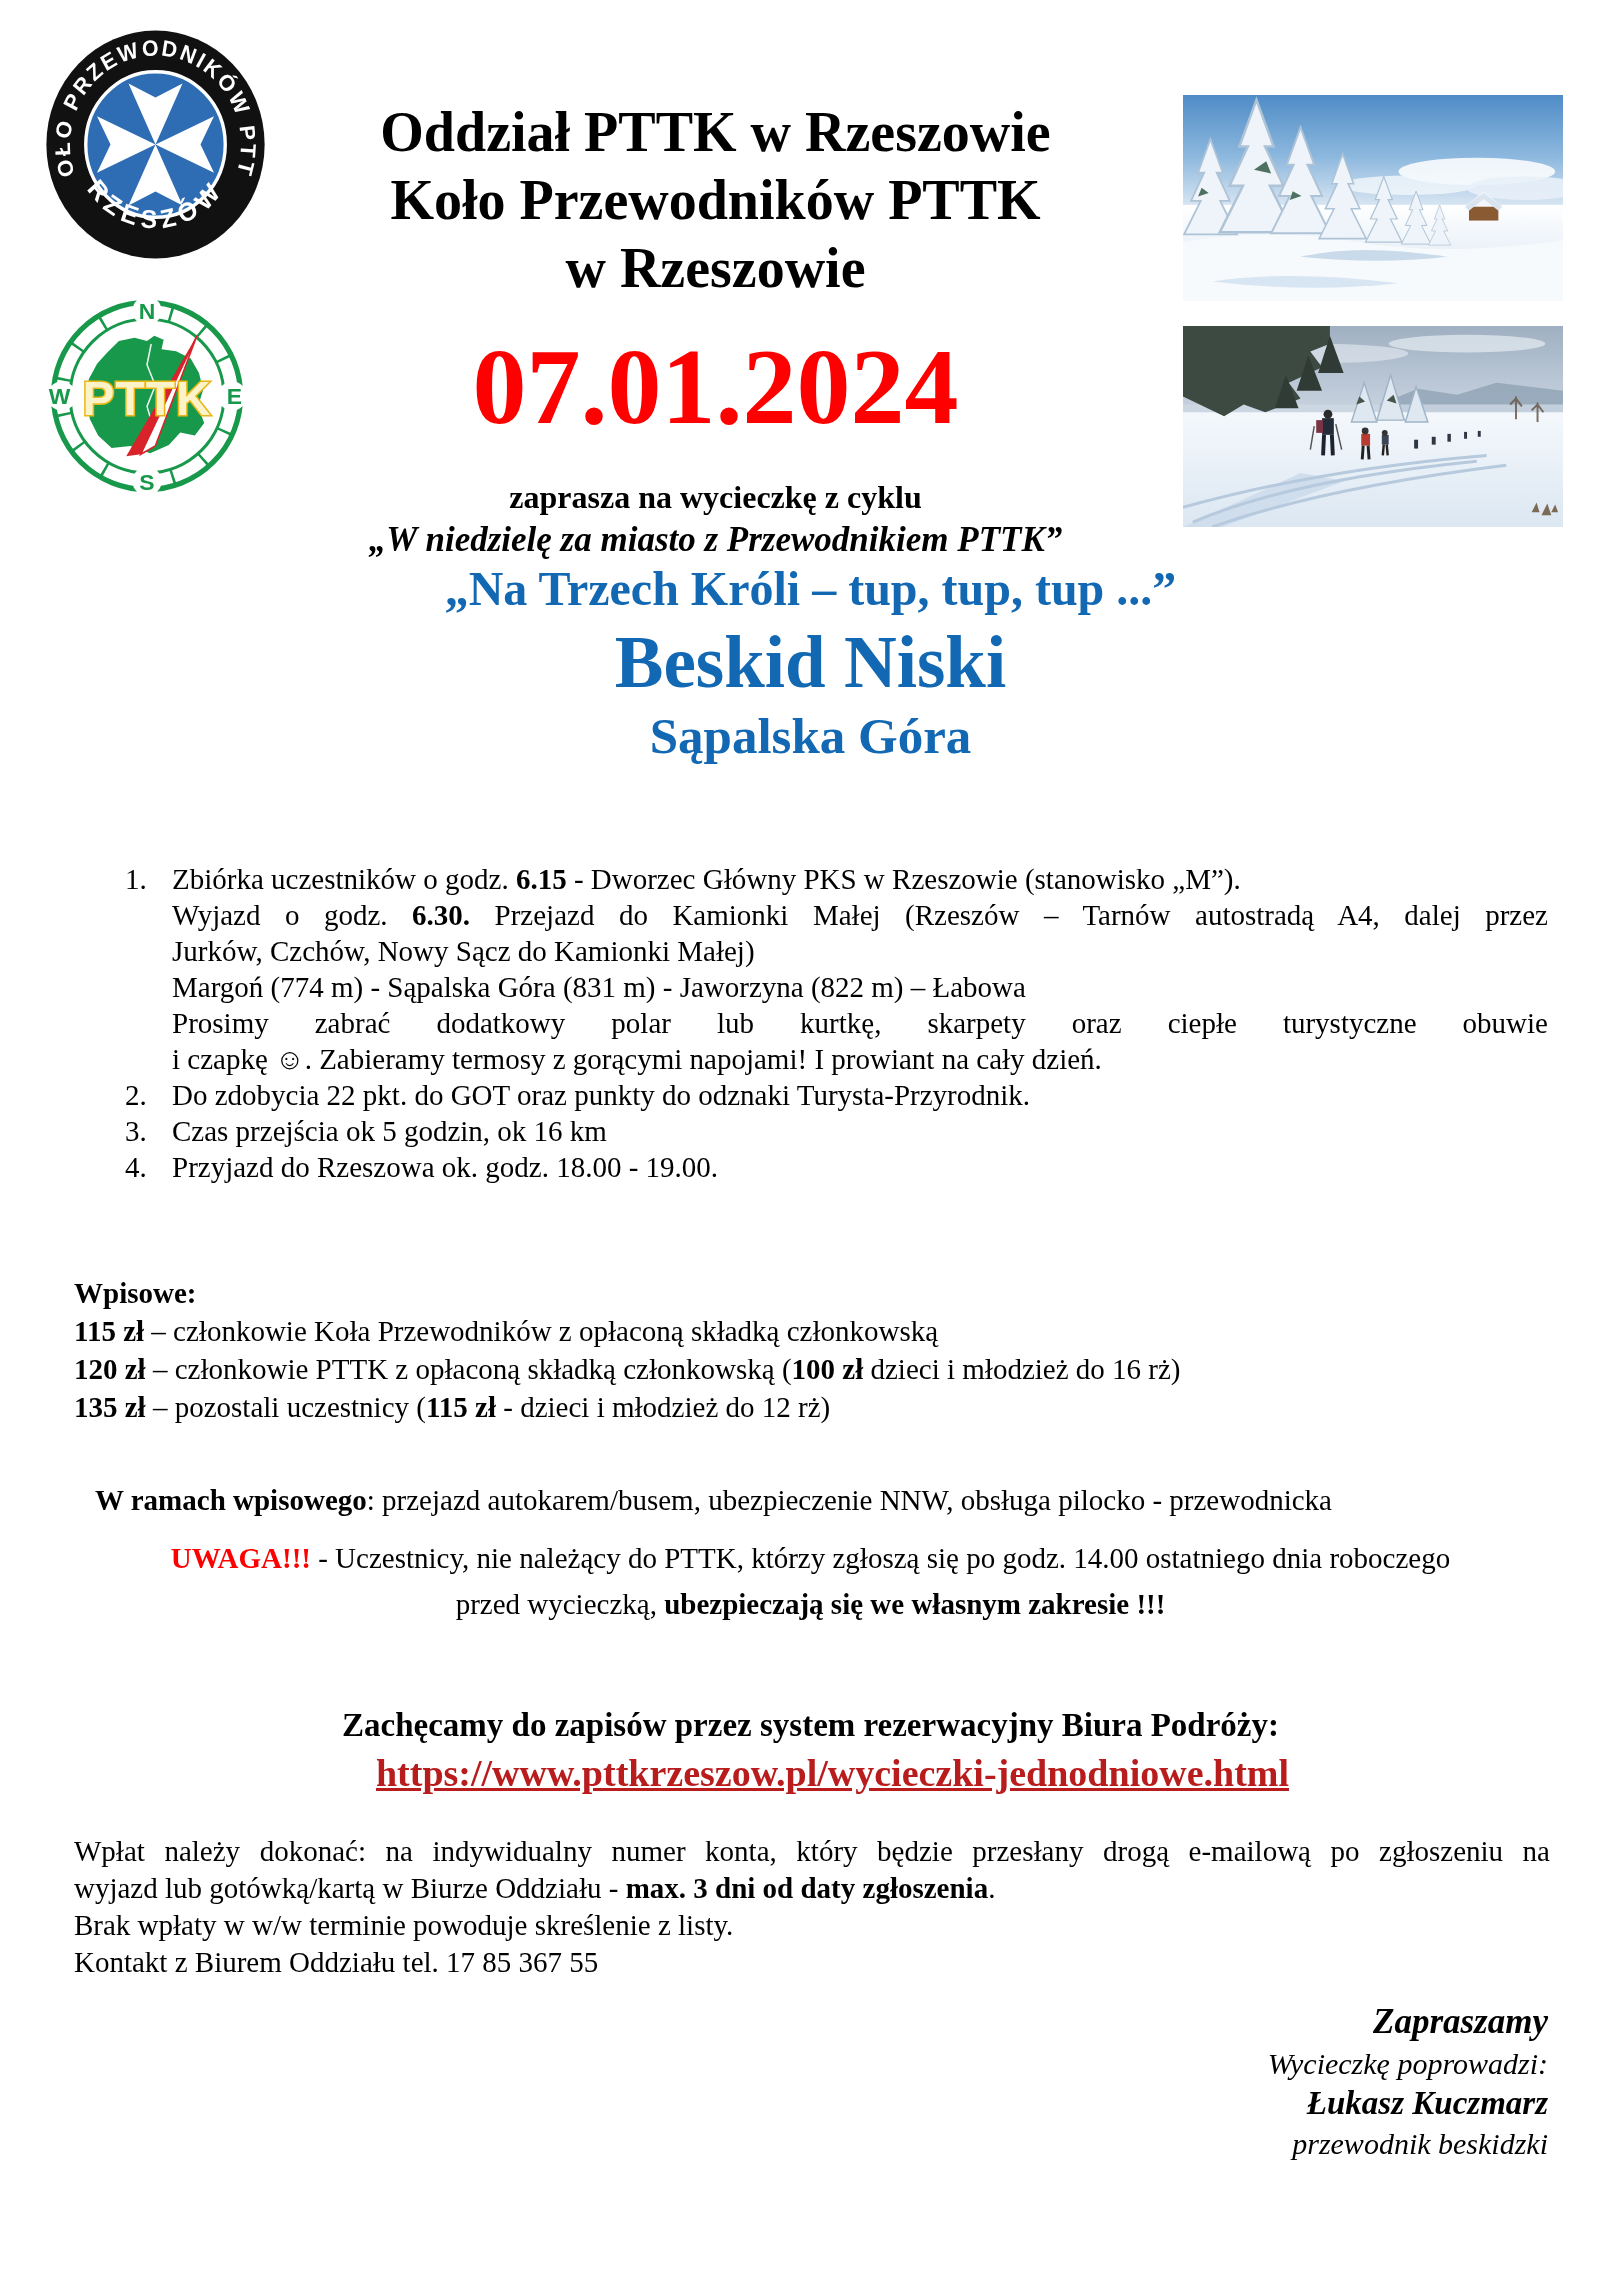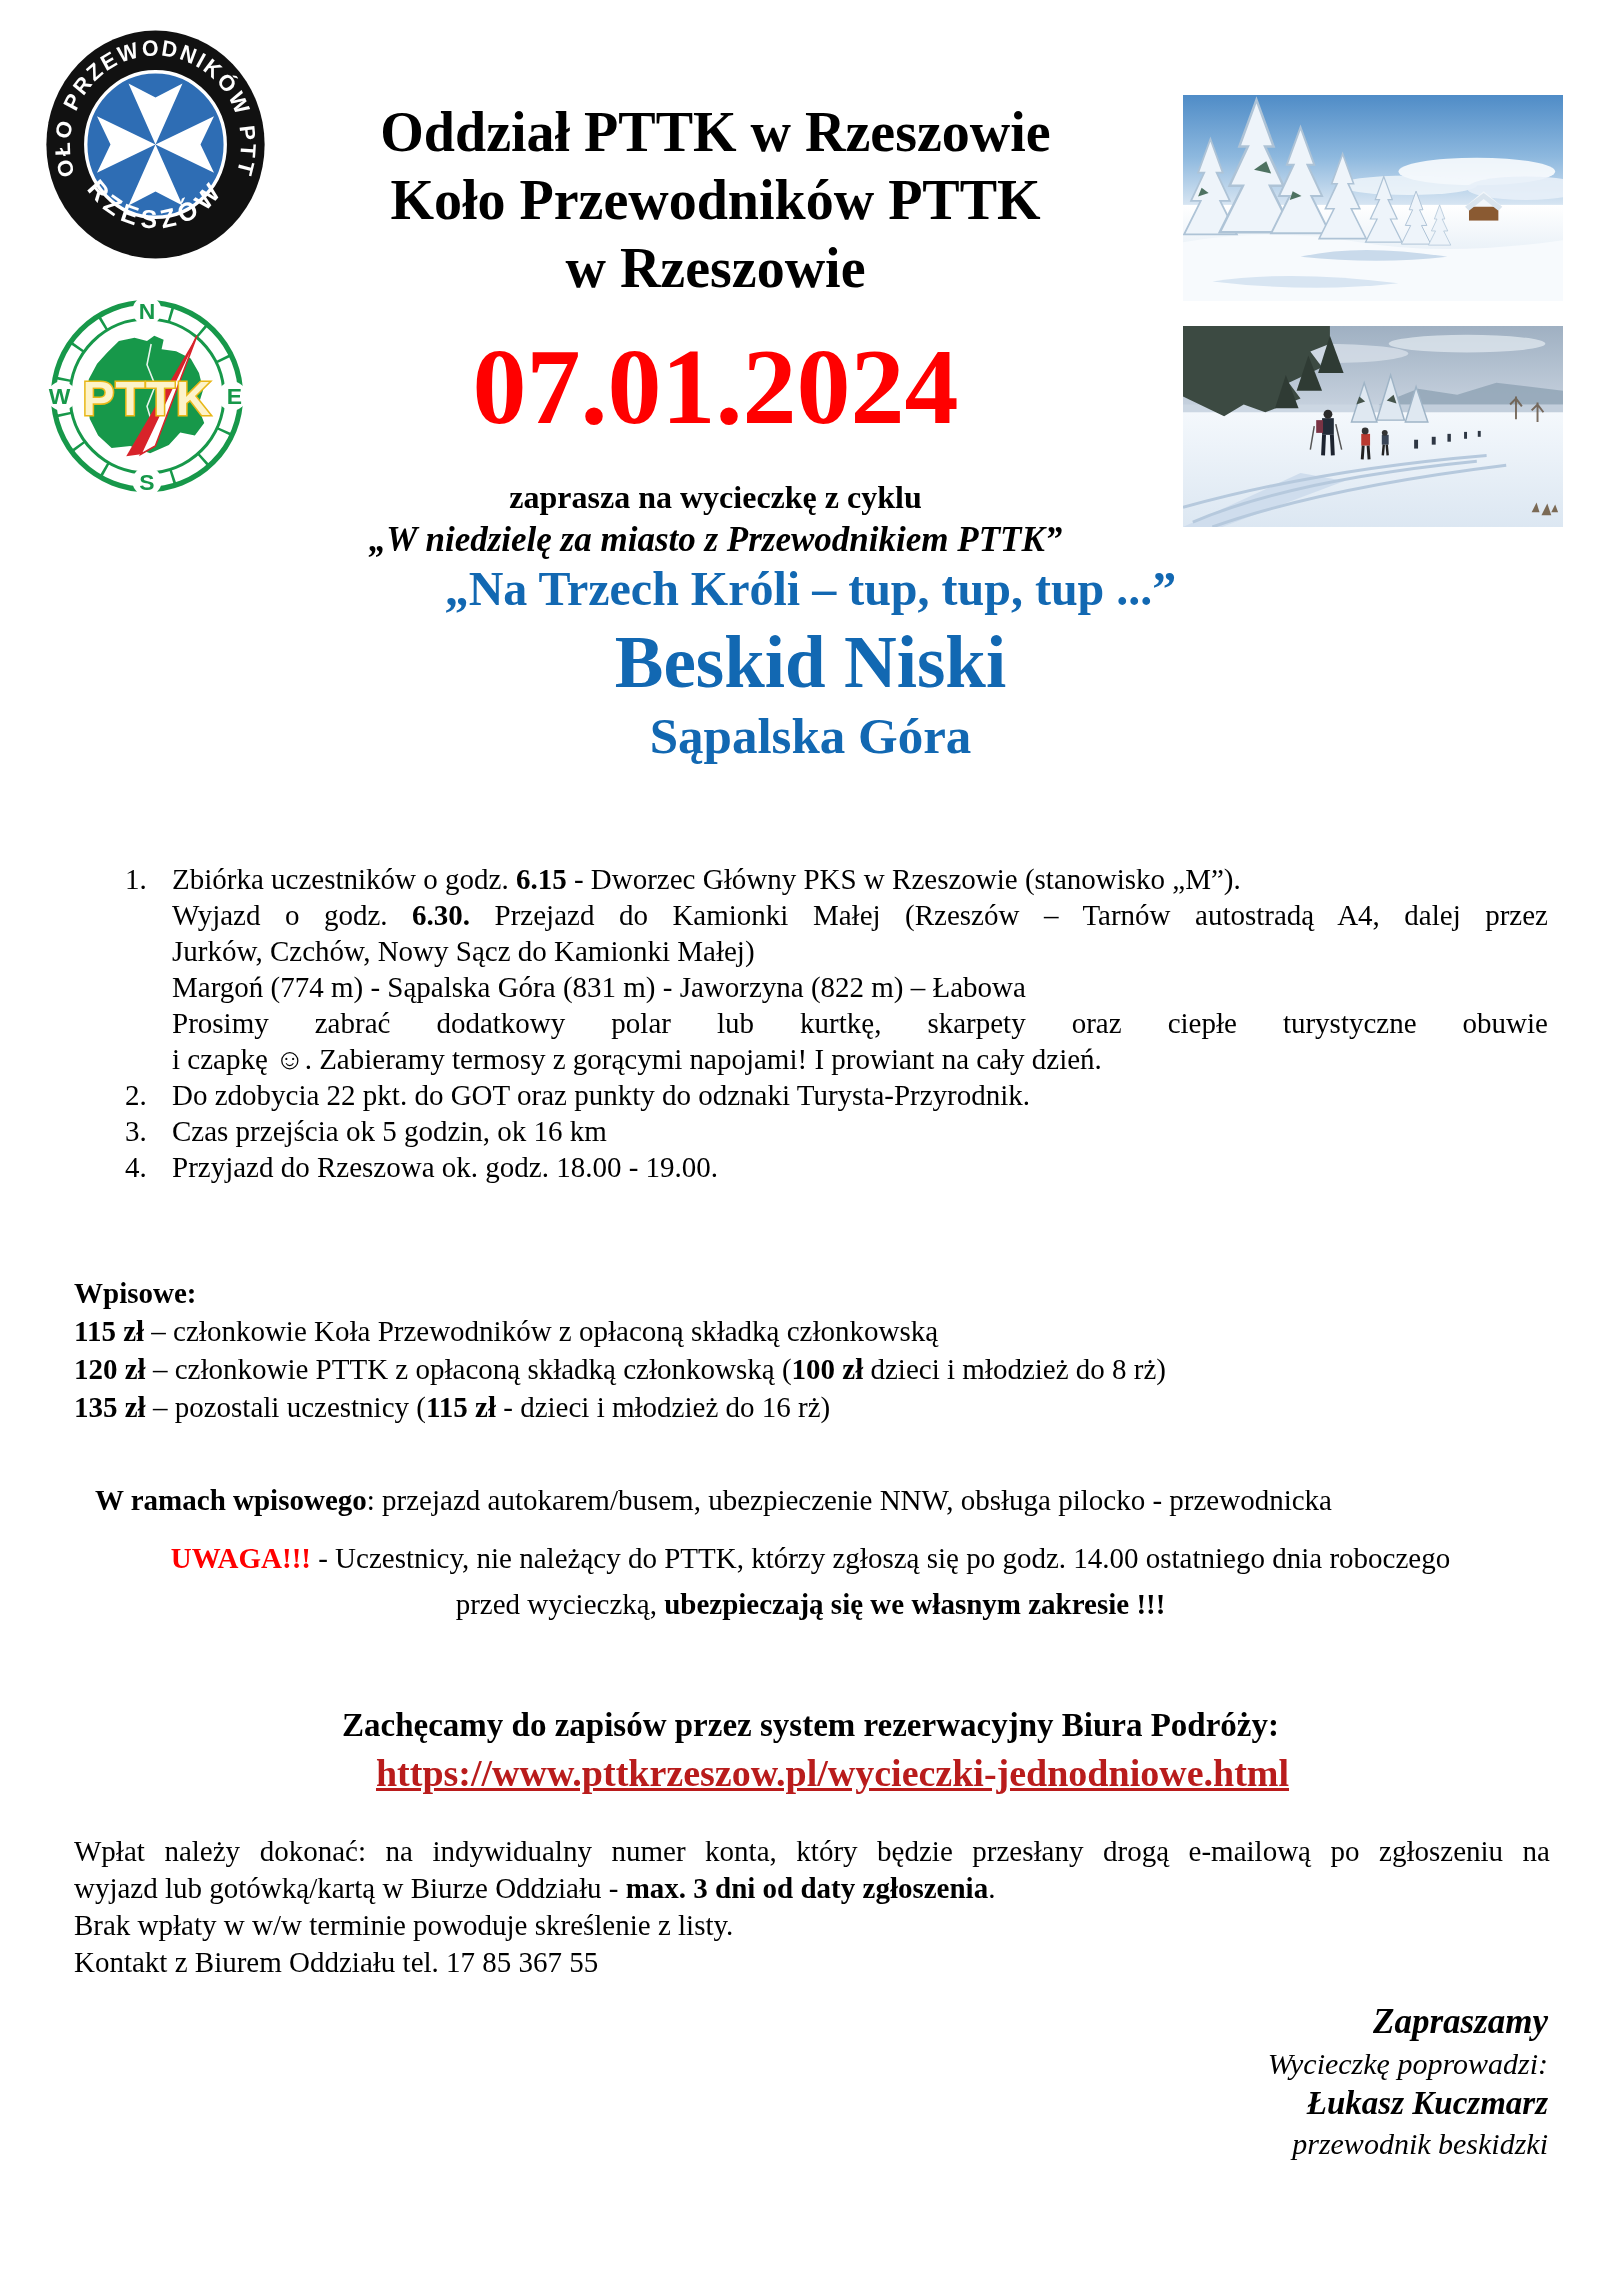--- a/index.html
+++ b/index.html
@@ -296,22 +296,22 @@
       <div class="item-num">4.</div>
       <div class="item-content">
           <div class="ln"><span>Przyjazd do Rzeszowa ok. godz. 18.00 - 19.00.</span></div>
         </div>
     </div>
   </div>
 
   <div class="abs fees">
     <div class="fees-heading">Wpisowe:</div>
     <div><span class="seg-b">115 zł</span><span> – członkowie Koła Przewodników z opłaconą składką członkowską</span></div>
-    <div><span class="seg-b">120 zł</span><span> – członkowie PTTK z opłaconą składką członkowską (</span><span class="seg-b">100 zł</span><span> dzieci i młodzież do 8 rż)</span></div>
-    <div><span class="seg-b">135 zł</span><span> – pozostali uczestnicy (</span><span class="seg-b">115 zł</span><span> - dzieci i młodzież do 16 rż)</span></div>
+    <div><span class="seg-b">120 zł</span><span> – członkowie PTTK z opłaconą składką członkowską (</span><span class="seg-b">100 zł</span><span> dzieci i młodzież do 16 rż)</span></div>
+    <div><span class="seg-b">135 zł</span><span> – pozostali uczestnicy (</span><span class="seg-b">115 zł</span><span> - dzieci i młodzież do 12 rż)</span></div>
   </div>
 
   <div class="abs included-line"><span class="seg-b">W ramach wpisowego</span><span>: przejazd autokarem/busem, ubezpieczenie NNW, obsługa pilocko - przewodnicka</span></div>
 
   <div class="abs warning-block">
     <div><span class="seg-b seg-r">UWAGA!!!</span><span> - Uczestnicy, nie należący do PTTK, którzy zgłoszą się po godz. 14.00 ostatniego dnia roboczego</span></div>
     <div><span>przed wycieczką, </span><span class="seg-b">ubezpieczają się we własnym zakresie !!!</span></div>
   </div>
 
   <div class="abs booking-block">

